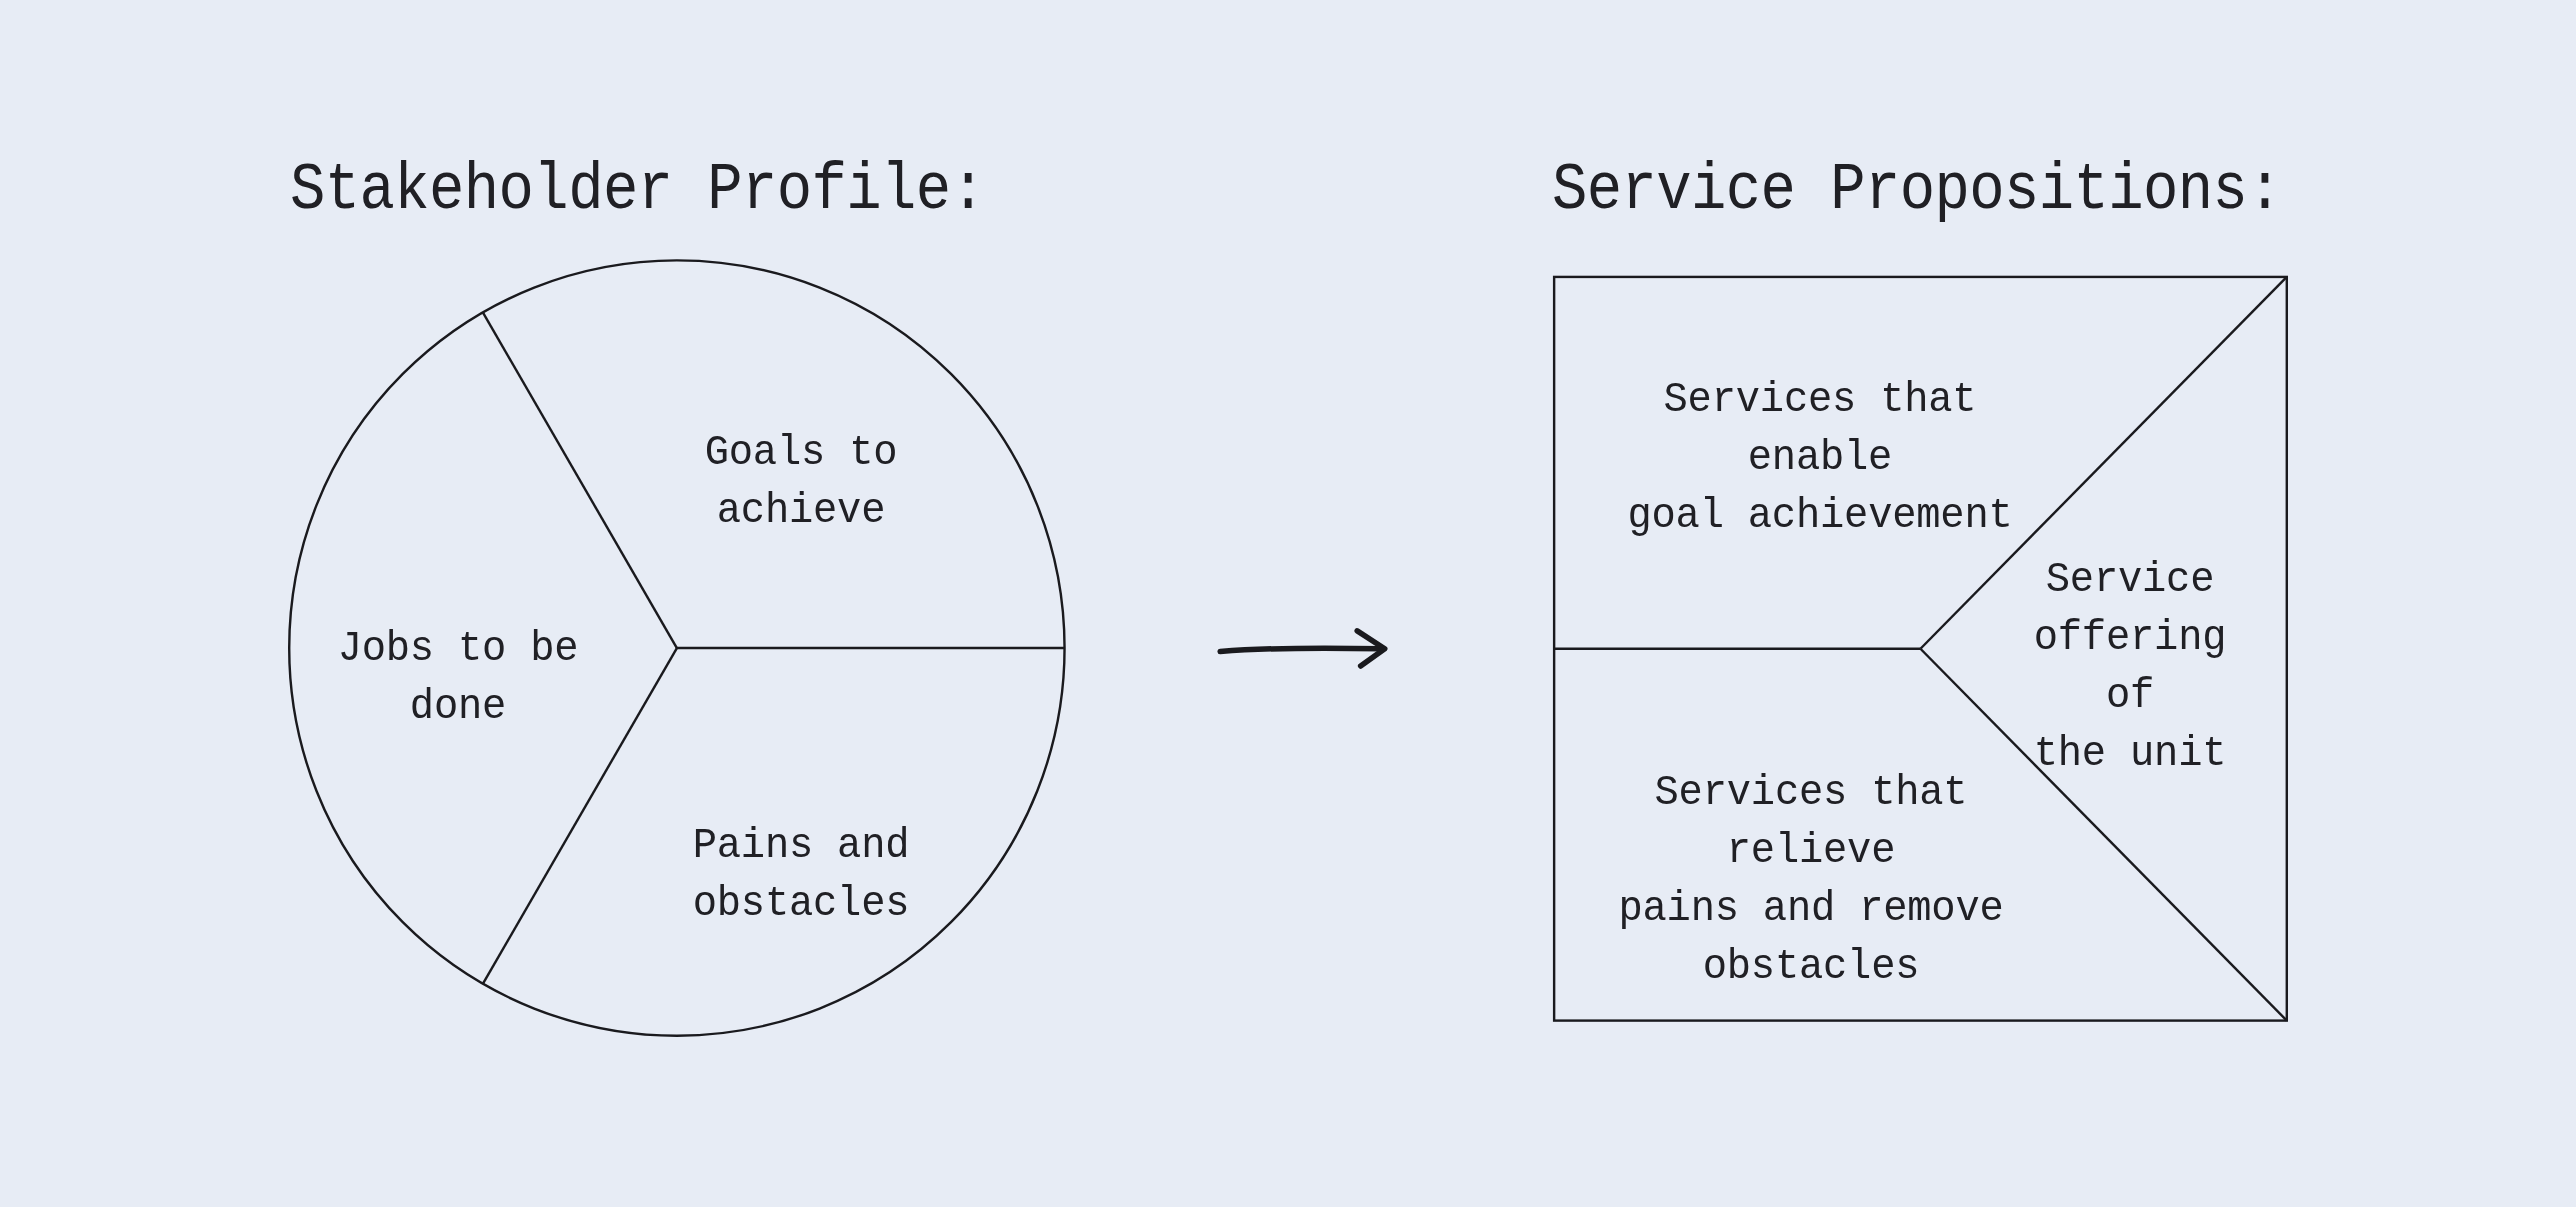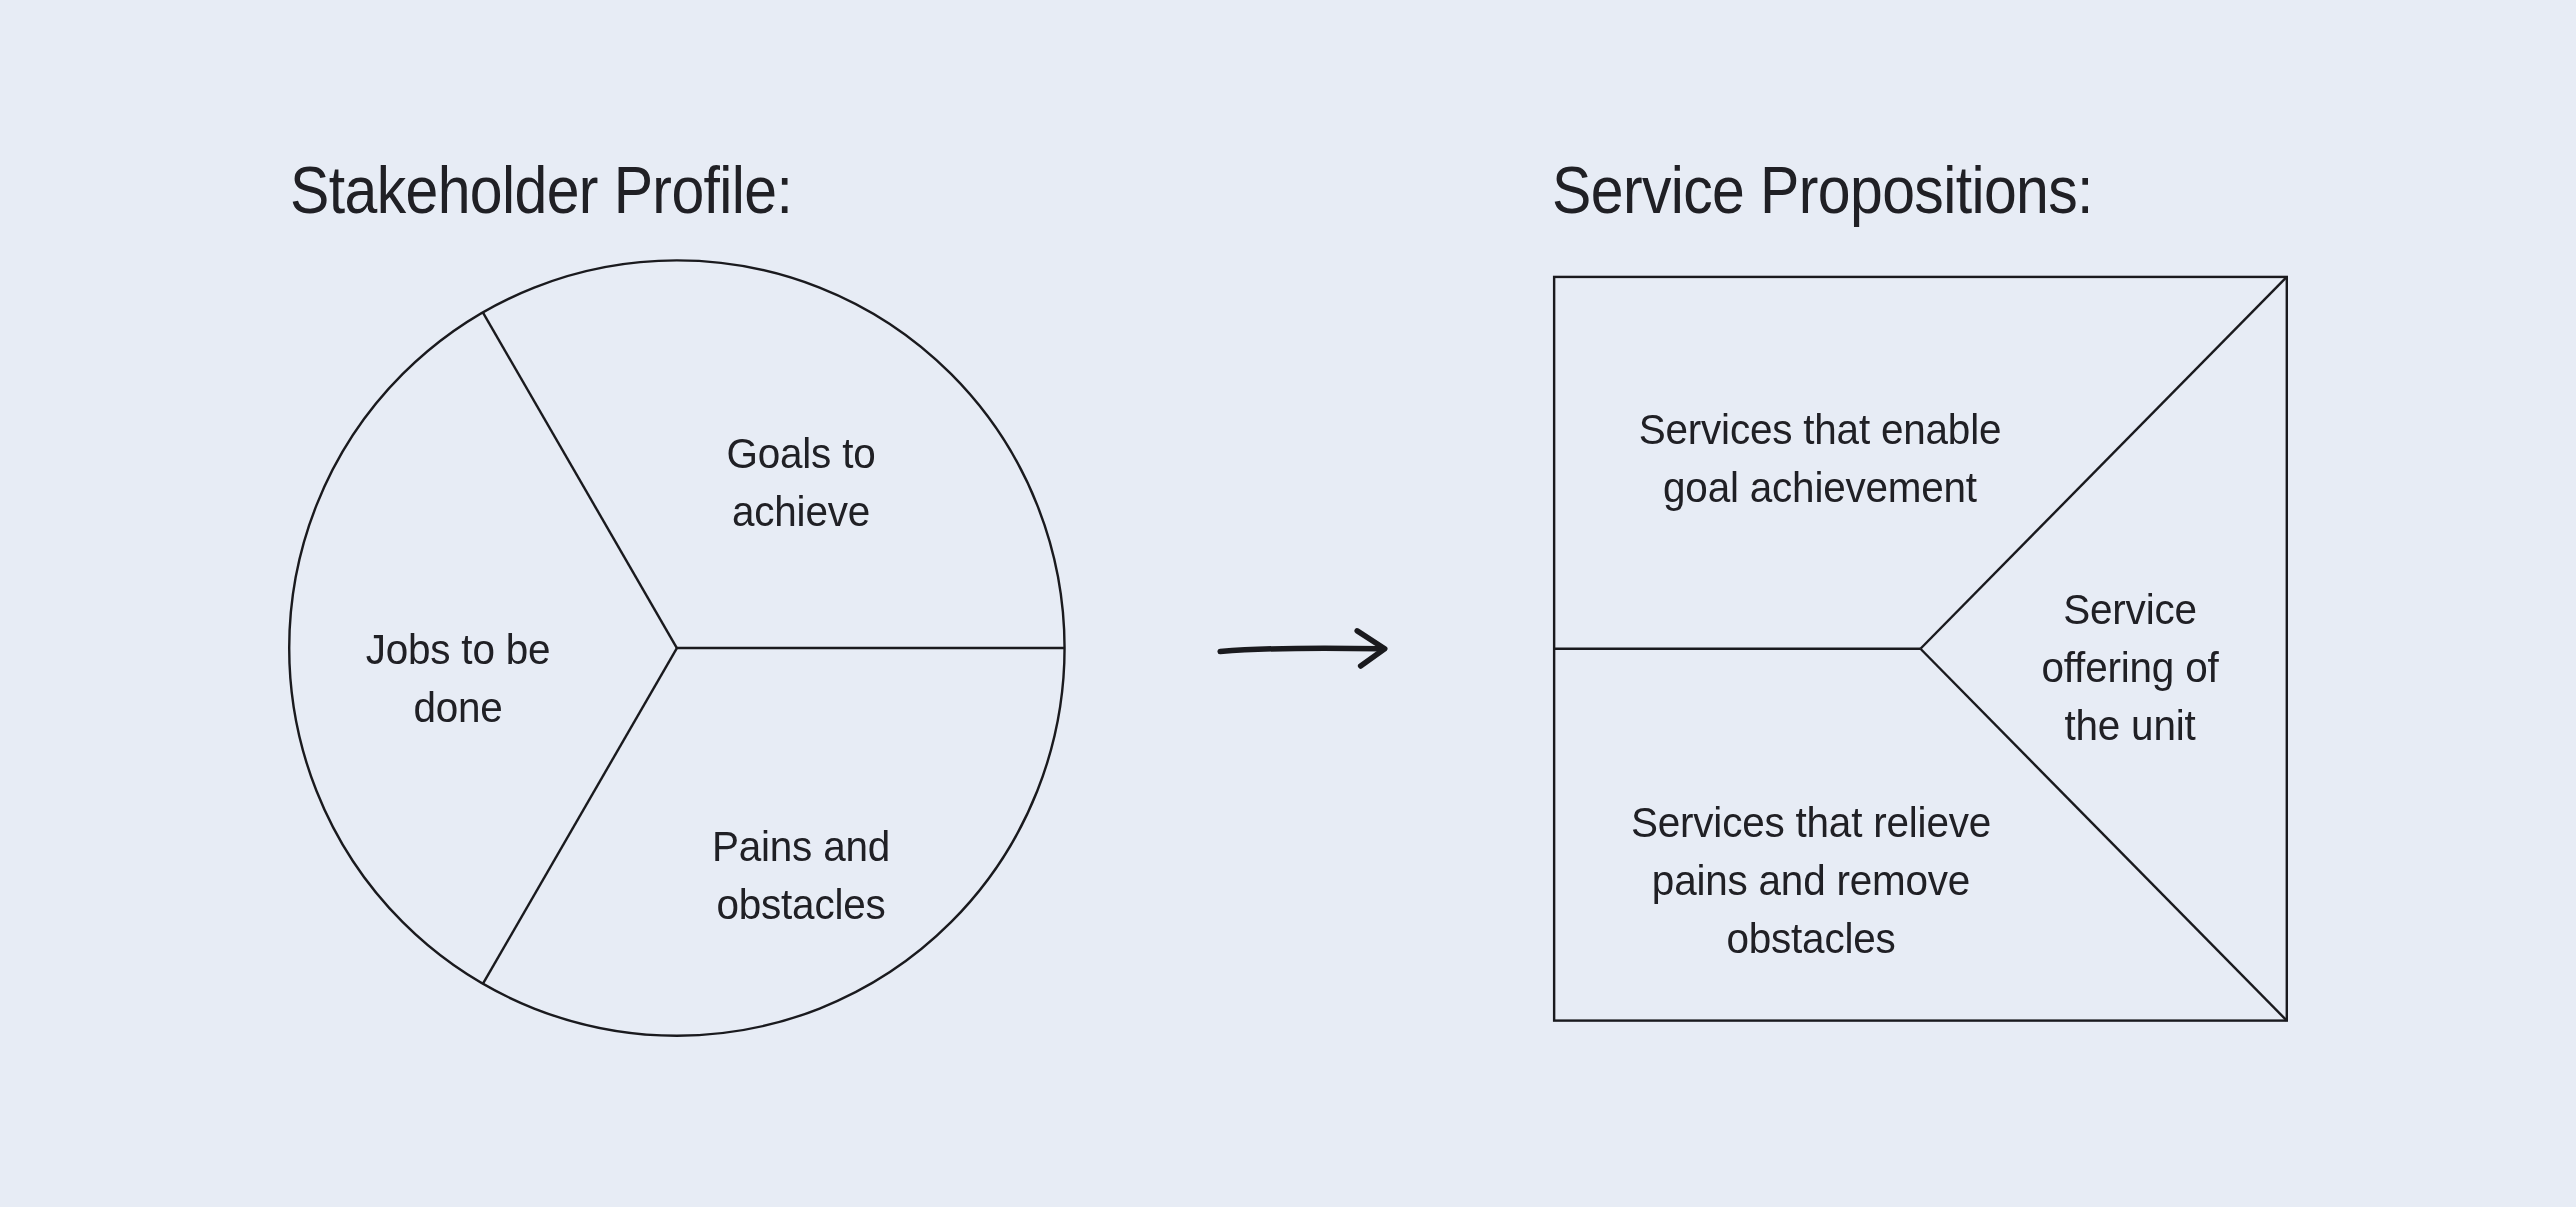--- a/index.html
+++ b/index.html
@@ -5,21 +5,21 @@
   html, body {
     margin: 0;
     padding: 0;
     background: #e7ecf5;
   }
   #canvas {
     position: relative;
     width: 2324px;
     height: 1208px;
     background: #e7ecf5;
-    font-family: Liberation Sans, sans-serif;
+    font-family: Liberation Mono, monospace;
     color: #202025;
     overflow: hidden;
   }
   #shapes {
     position: absolute;
     left: 0;
     top: 0;
     width: 2576px;
     height: 1208px;
   }

